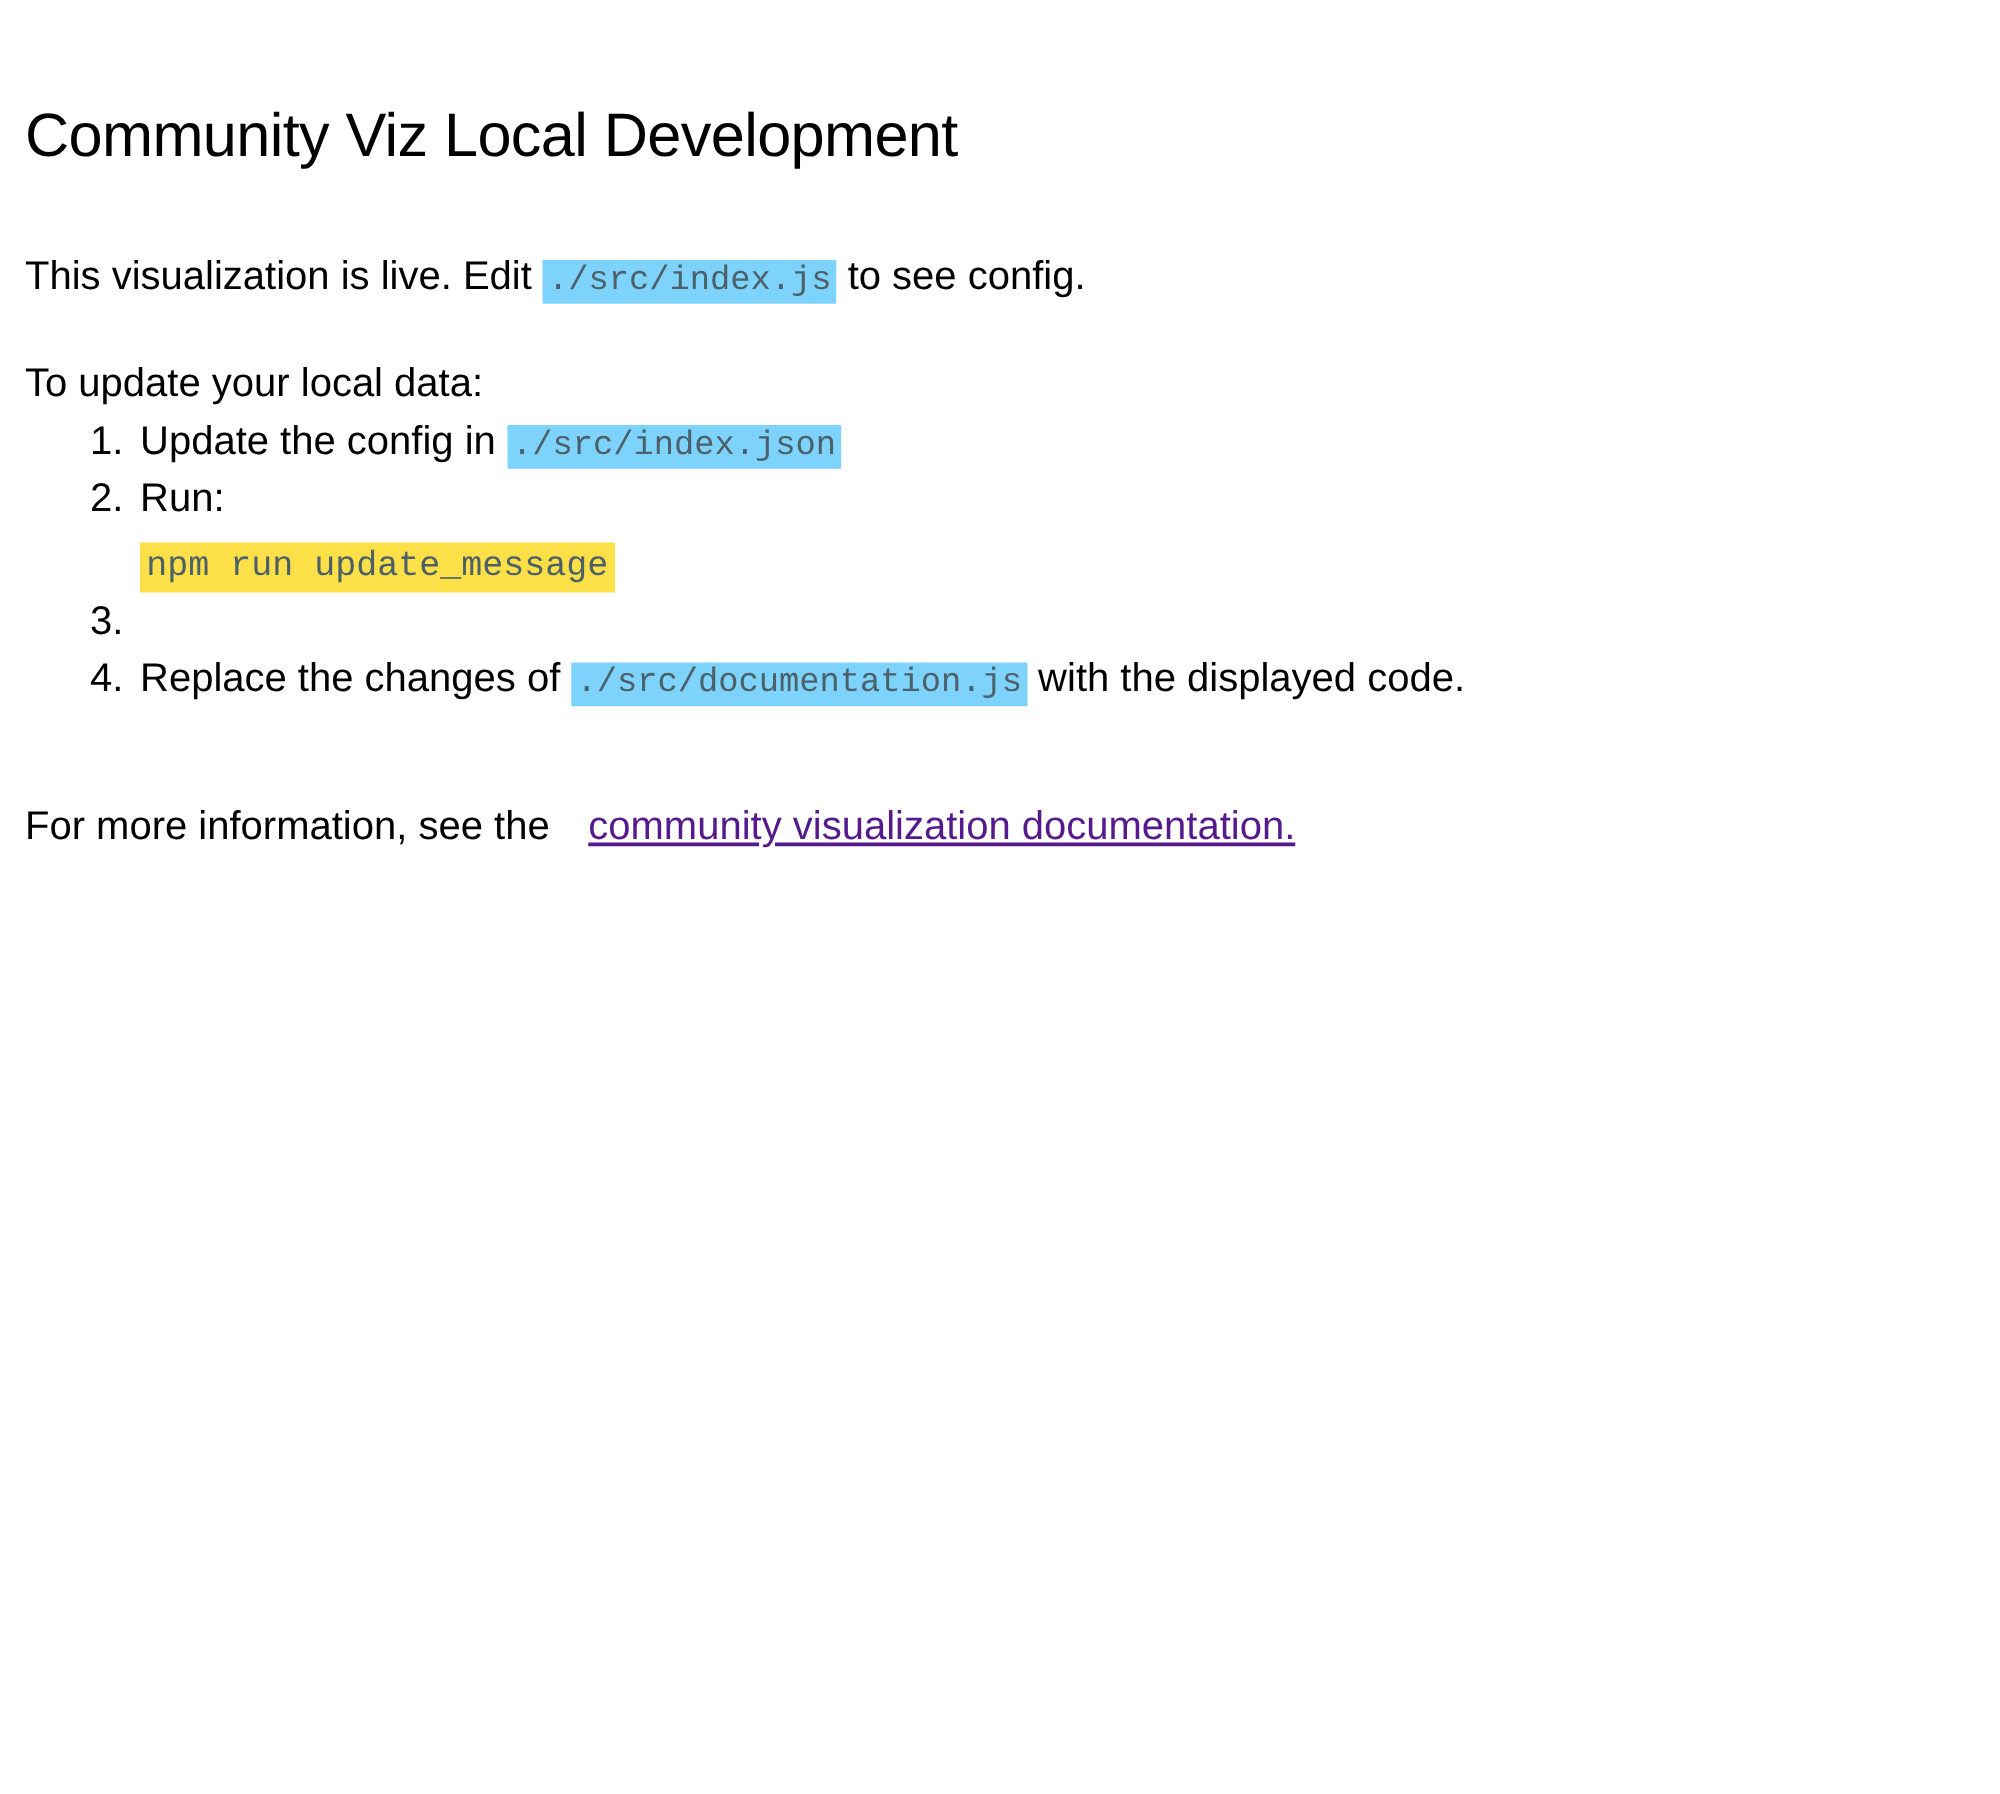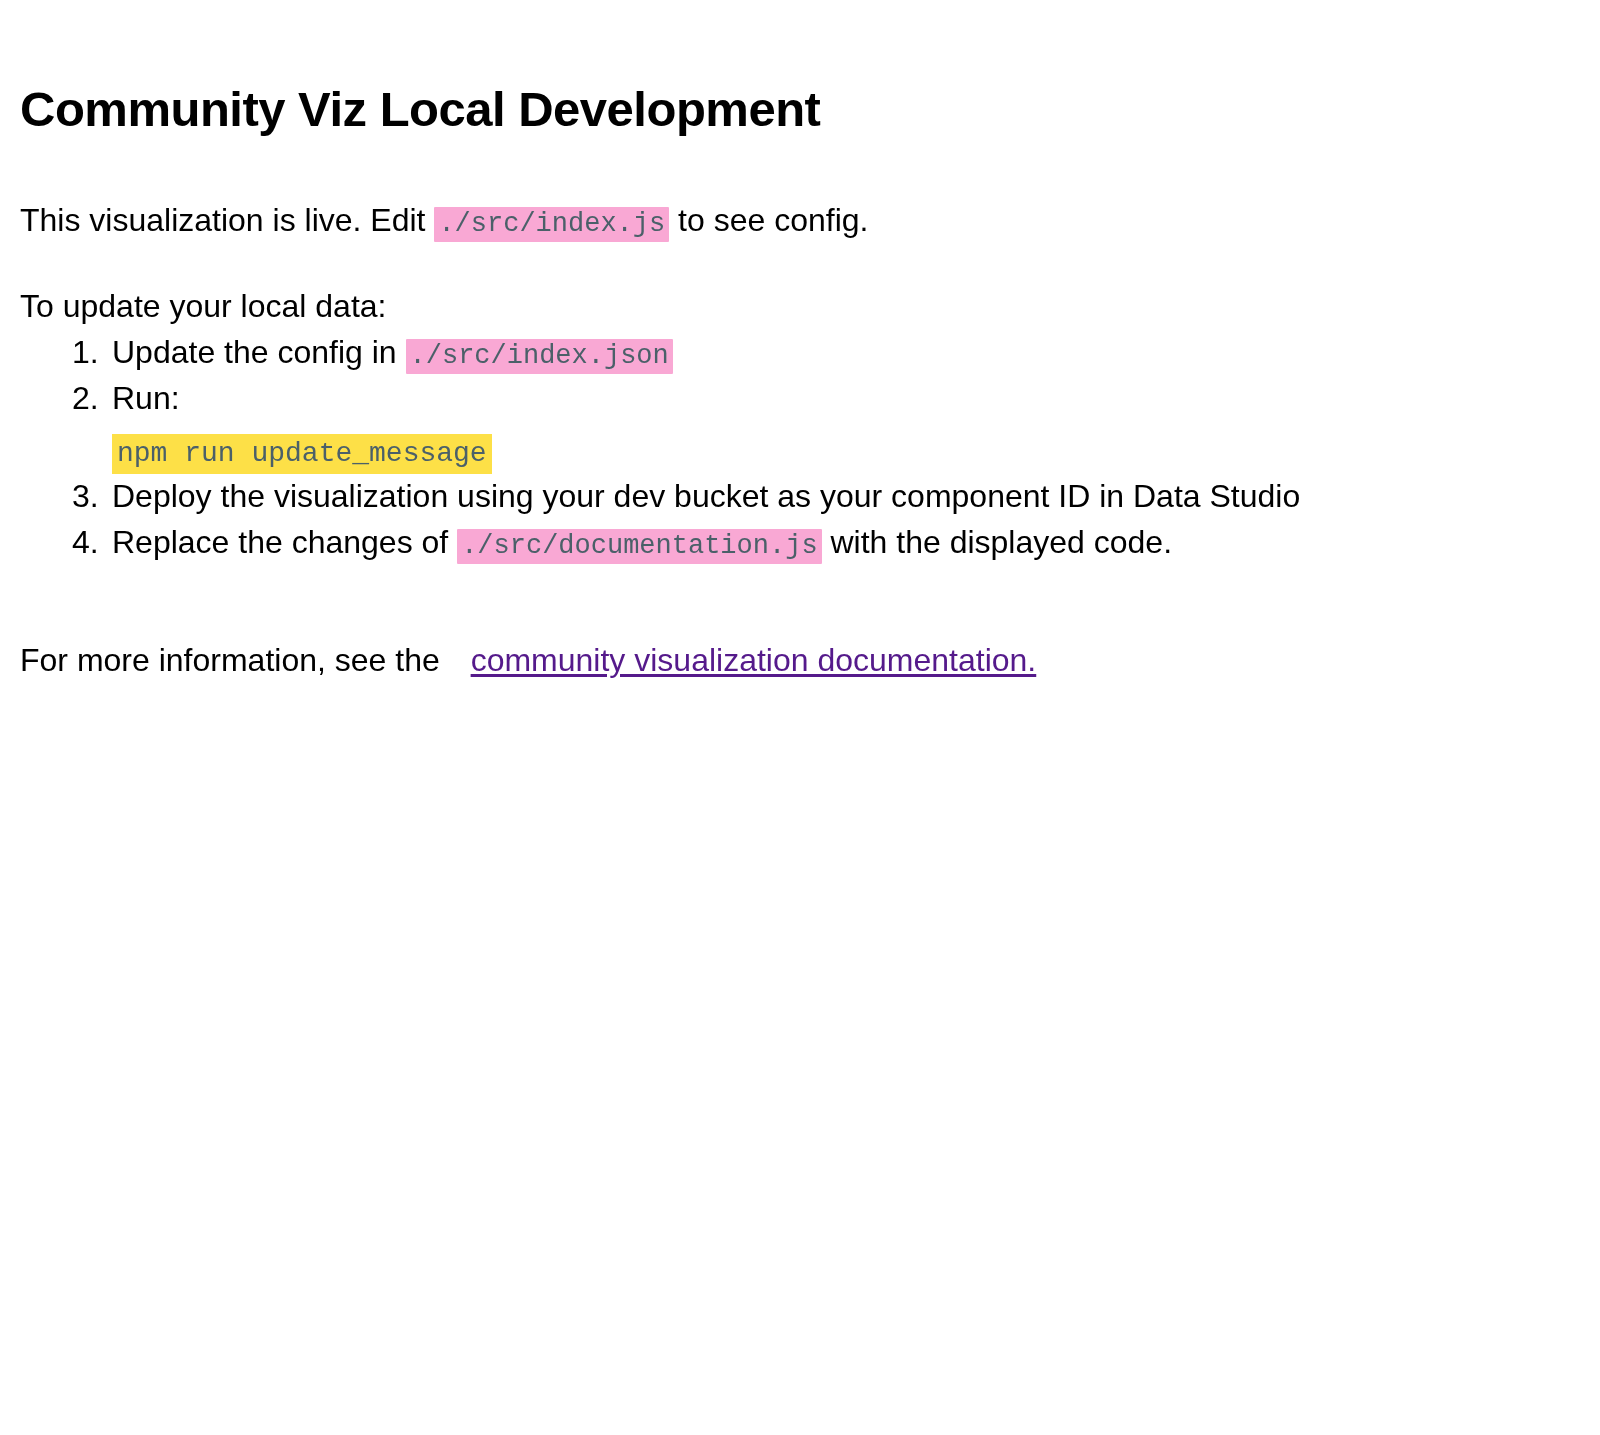--- a/index.html
+++ b/index.html
@@ -22,42 +22,42 @@
     width: 1600px;
     height: 1435px;
   }
 
   
   .doc-title {
     position: absolute;
     left: 20px;
     top: 48px;
     font-size: 49px;
-    font-weight: bold;
+    font-weight: normal;
     letter-spacing: -0.5px;
     line-height: 1.15;
     white-space: nowrap;
   }
 
   
   .para {
     position: absolute;
     left: 20px;
     font-size: 32px;
     line-height: 1.3;
     white-space: nowrap;
   }
   .para-intro { top: 168px; }
   .para-update { top: 254px; }
   .para-more  { top: 608px; }
 
   
   code, .code {
     font-family: "Liberation Mono", "DejaVu Sans Mono", monospace;
-    background: #f9a8d4;
+    background: #7dd3fc;
     color: #4b6069;
     font-size: 27px;
     padding: 2px 4px 3px 4px;
     border-radius: 1px;
     white-space: pre;
   }
 
   
   .doc-link {
     color: #551a8b;
@@ -140,21 +140,21 @@
 
   <p class="para para-intro"><span>This visualization is live. Edit </span><code>./src/index.js</code><span> to see config.</span></p>
 
   <p class="para para-update">To update your local data:</p>
 
   <ol class="steps">
     <li class="step step-1"><span class="step-marker">1.</span><span>Update the config in </span><code>./src/index.json</code><span></span></li>
 
     <li class="step step-2"><span class="step-marker">2.</span><span>Run:</span></li>
 
-    <li class="step step-3" style="margin-top:52px;"><span class="step-marker">3.</span><span>Deploy the visualization using your dev bucket as your component ID in Data Studio</span></li>
+    <li class="step step-3" style="margin-top:52px;"><span class="step-marker">3.</span></li>
 
     <li class="step step-4"><span class="step-marker">4.</span><span>Replace the changes of </span><code>./src/documentation.js</code><span> with the displayed code.</span></li>
   </ol>
 
   <div class="code-block">npm run update_message</div>
 
   <p class="para para-more"><span>For more information, see the </span><a class="doc-link" href="#">community visualization documentation.</a></p>
 
 
 </div>

